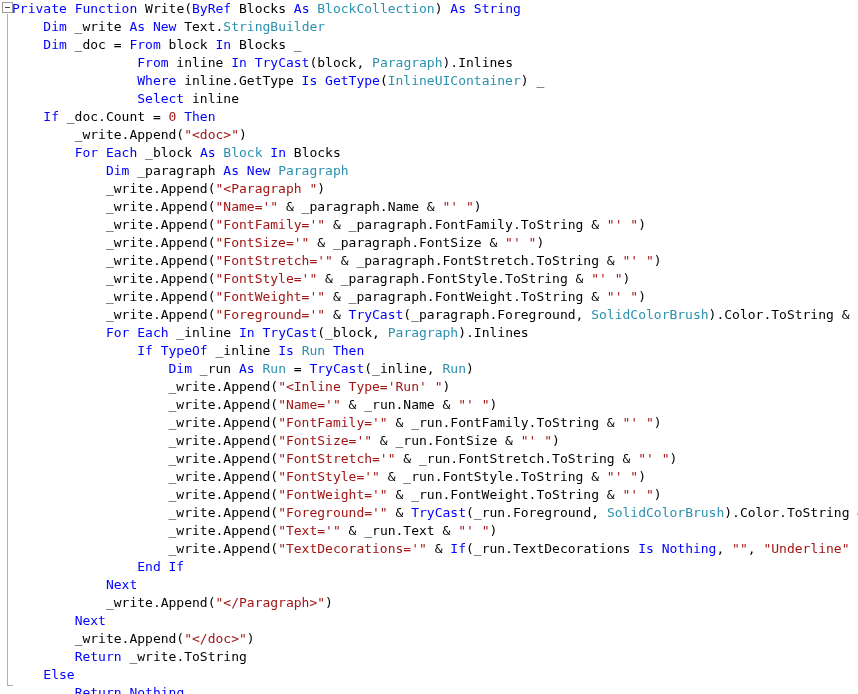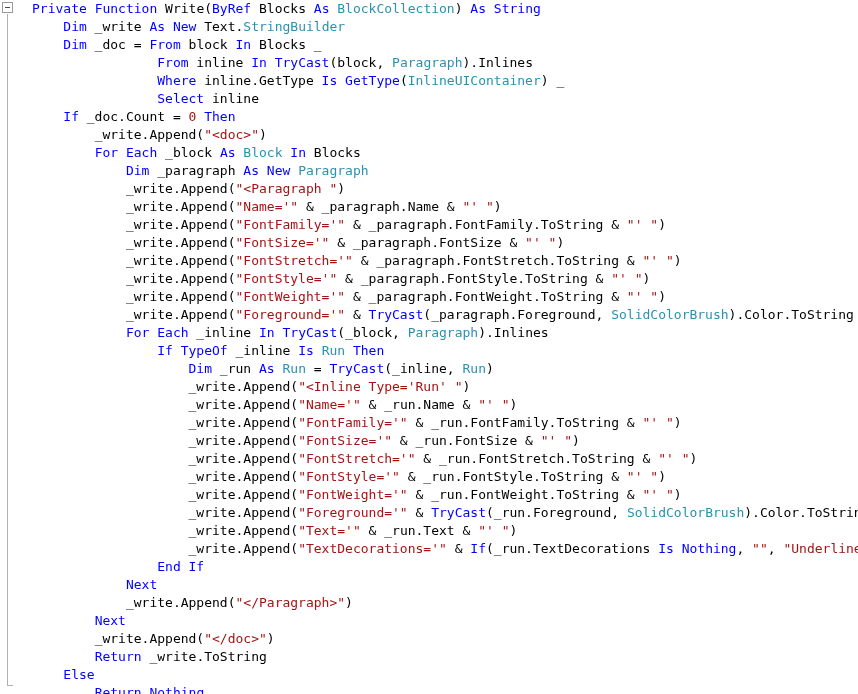--- a/index.html
+++ b/index.html
@@ -73,21 +73,21 @@
     height: 694px;
     font-family: "DejaVu Sans Mono", "Liberation Mono", monospace;
     font-size: 13px;
     line-height: 18px;
     white-space: pre;
     color: #000000;
     letter-spacing: 0px;
   }
   .ln {
     height: 18px;
-    padding-left: 32px;
+    padding-left: 12px;
     white-space: pre;
   }
 
   
   .k  { color: #0000FF; }              
   .t  { color: #2B91AF; }              
   .s  { color: #A31515; }              
   .n  { color: #A31515; }              
   .p  { color: #000000; }              
 </style>

